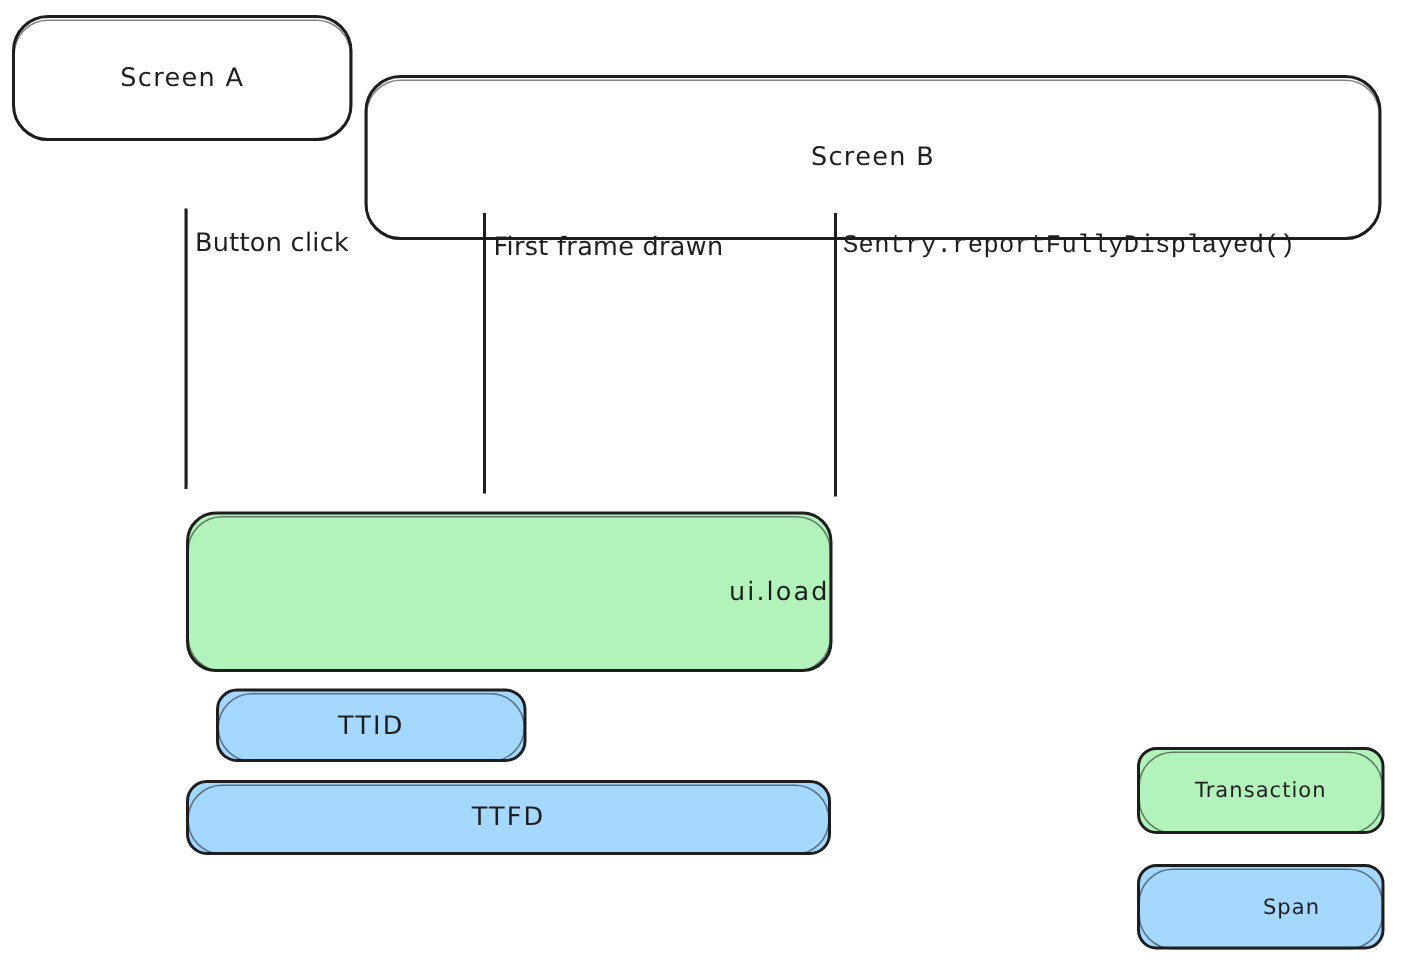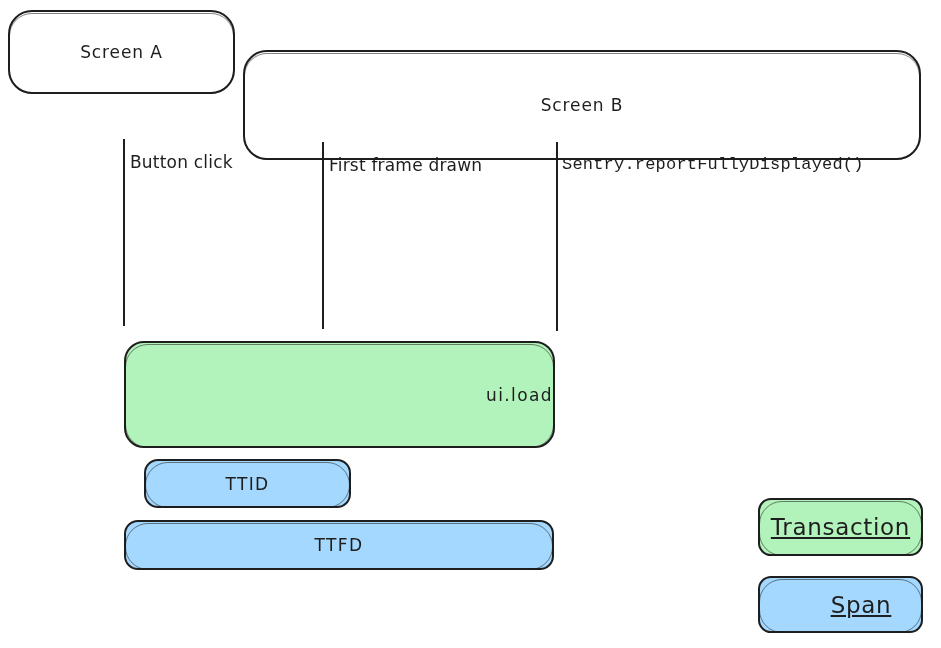--- a/index.html
+++ b/index.html
@@ -76,23 +76,22 @@
     white-space: nowrap;
     user-select: none;
   }
   .bar-green .boxlabel,
   .bar-blue .boxlabel {
     font-size: 17px;
     letter-spacing: 1.4px;
   }
   .legend-green .boxlabel,
   .legend-blue .boxlabel {
-    font-size: 23px;
+    font-size: 14px;
     letter-spacing: .7px;
-    text-decoration: underline;
   }
 
   
   .vline {
     position: absolute;
     width: 0;
     border-left: 2.6px solid #1e1e1e;
   }
   .vline::after {
     content: "";

